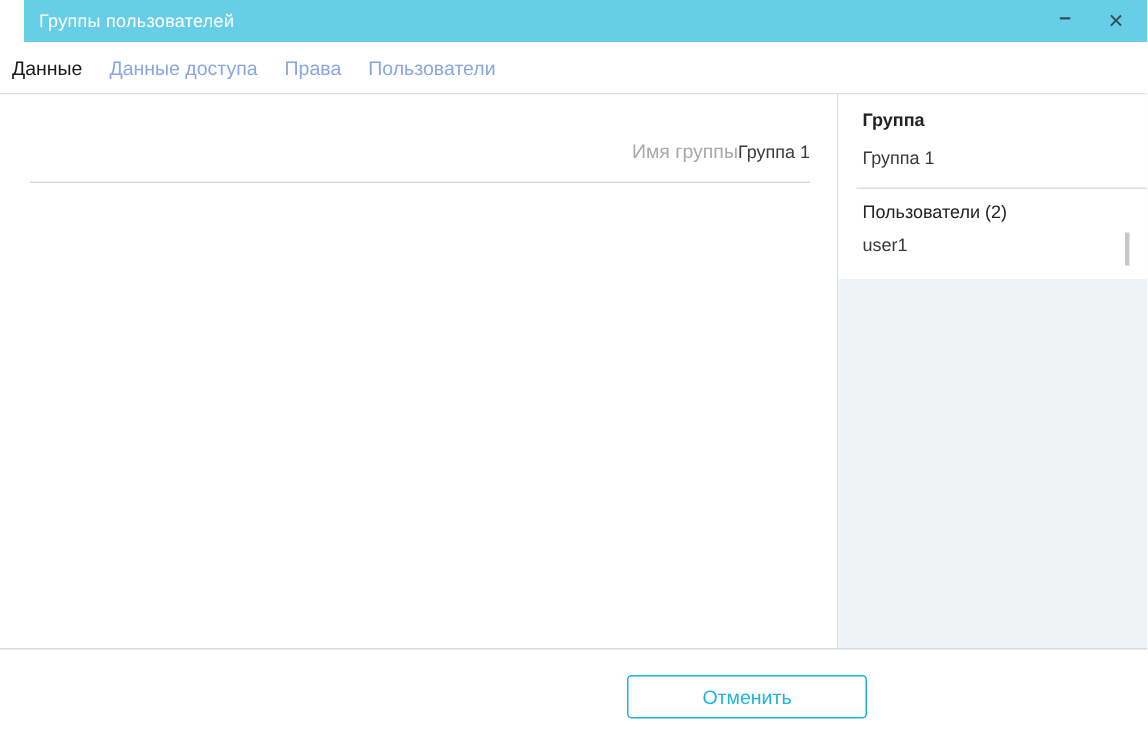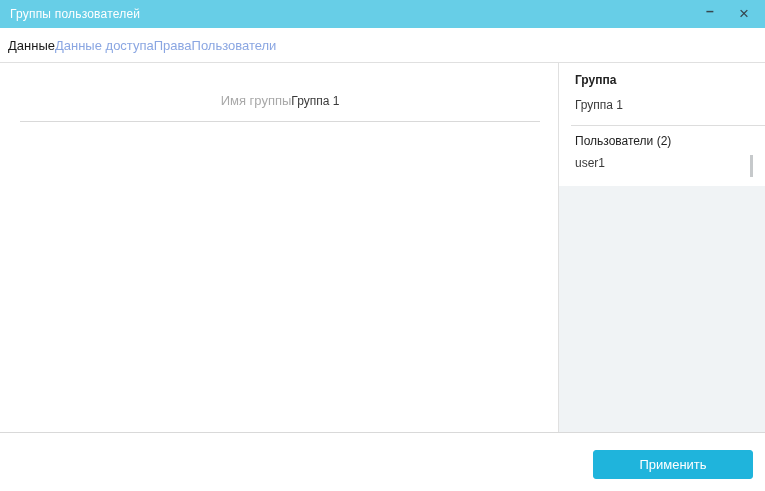--- a/index.html
+++ b/index.html
@@ -9,48 +9,48 @@
   }
   *{margin:0;padding:0;box-sizing:border-box;}
   html,body{width:765px;height:491px;}
   body{
     font-family:"Liberation Sans", sans-serif;
     background:#ffffff; position:relative; overflow:hidden;
     color:var(--text);
   }
   
   .titlebar{
-    position:absolute; top:0; left:0; right:0; height:28px;
+    position:absolute; top:0; left:16px; right:0; height:28px;
     background:var(--titlebar-bg); display:flex; align-items:center;
   }
   .titlebar .title{ color:var(--titlebar-text); font-size:12px; padding-left:10px; letter-spacing:.2px;}
   .win-controls{ position:absolute; right:4px; top:0; height:28px; display:flex; align-items:center;}
   .win-btn{
     width:34px; height:28px; display:flex; align-items:center; justify-content:center;
     color:var(--control-icon); cursor:default; user-select:none;
   }
   .win-btn.min{ font-size:14px; font-weight:bold; padding-bottom:6px;}
   .win-btn.close{ font-size:17px;}
   
   .tabbar{
     position:absolute; top:28px; left:0; right:0; height:34px; background:#fff;
-    display:flex; align-items:center; padding-left:8px; 
+    display:flex; align-items:center; padding-left:8px; gap:18px;
   }
   .tab{ font-size:13px; color:var(--tab-inactive); cursor:default; }
   .tab.active{ color:var(--tab-active); }
   
   .content{
     position:absolute; top:62px; left:0; right:0; bottom:59px;
     border-top:1px solid var(--divider); display:flex;
   }
   .main{ width:558px; background:#fff; position:relative; }
   .vdivider{ width:1px; background:var(--divider); }
   .field{
     position:absolute; left:20px; top:30px; width:520px;
-    display:flex; justify-content:center; align-items:baseline;
+    display:flex; justify-content:flex-end; align-items:baseline;
     border-bottom:1px solid #D9D9D9; padding-bottom:13px;
   }
   .field .ph{ font-size:13px; color:var(--placeholder); }
   .field .val{ font-size:12px; color:var(--text); }
   
   .sidebar{ flex:1; background:var(--sidebar-bg); position:relative; }
   .side-card{ background:#fff; }
   .side-sec1{ padding:10px 16px 13px; }
   .side-sec1 .hd{ font-size:12px; font-weight:bold; color:#222; }
   .side-sec1 .vl{ font-size:12px; margin-top:11px; color:var(--text); }
@@ -114,14 +114,14 @@
         <ul class="user-list">
           <li>user1</li>
         </ul>
         <div class="scroll-thumb"></div>
       </div>
     </div>
   </div>
 </div>
 
 <div class="footer">
-  <div class="btn apply">Применить</div>
+  <div class="btn cancel">Отменить</div>
 </div>
 
 </body></html>

